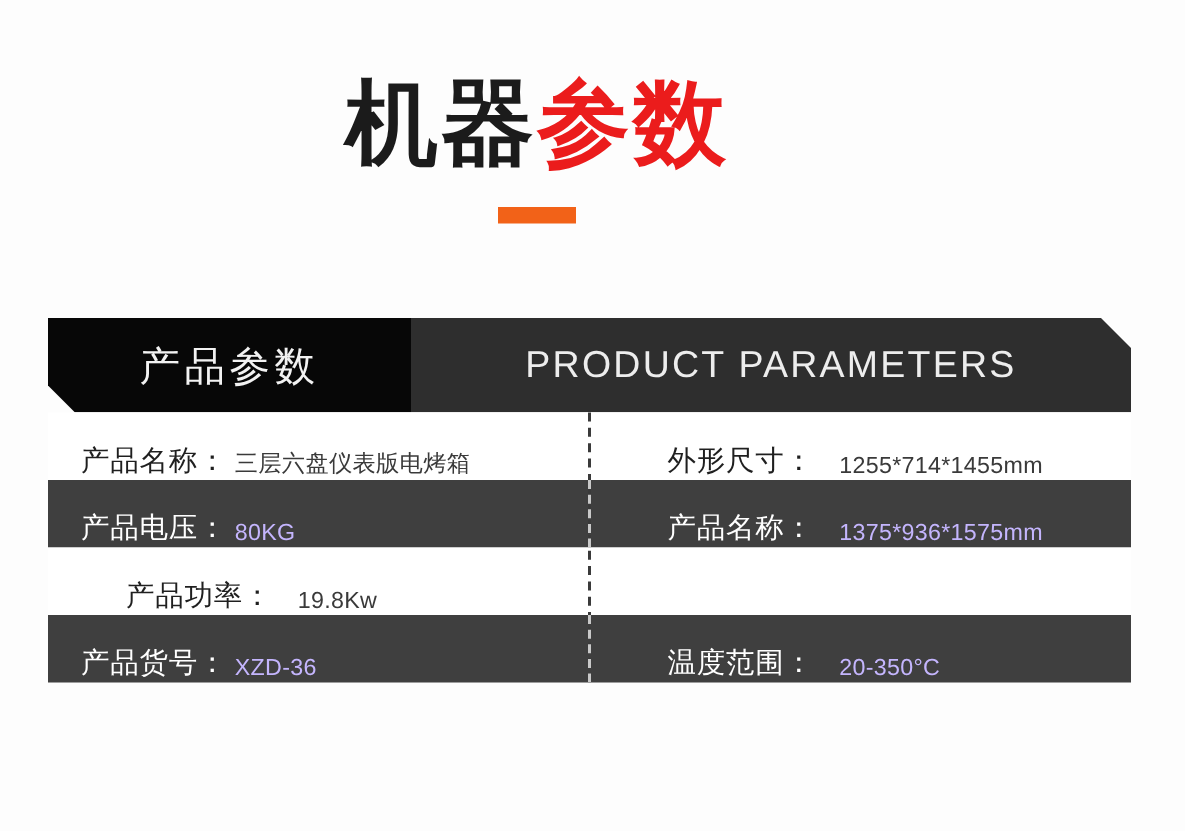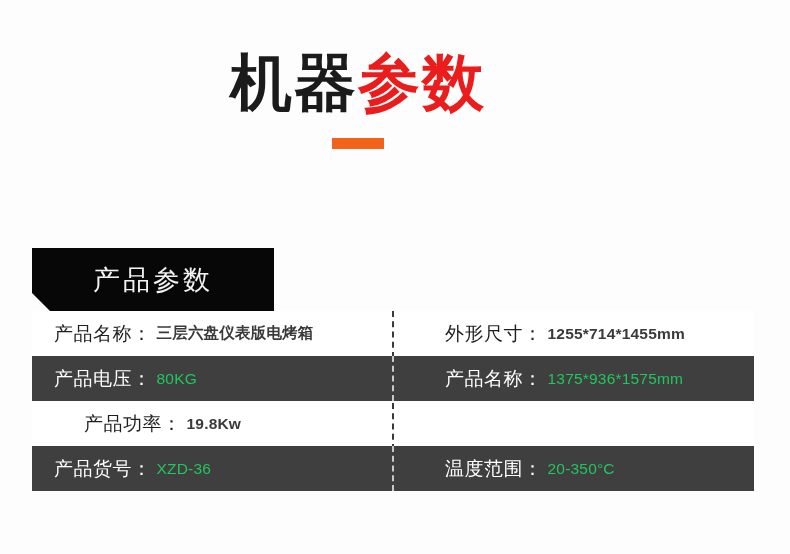--- a/index.html
+++ b/index.html
@@ -45,21 +45,20 @@
     position: absolute;
     left: 32px;
     top: 212px;
     width: 722px;
   }
   .section-header {
     position: relative;
     height: 63px;
     display: flex;
     align-items: stretch;
-    margin-top: 36px;
   }
   .header-cn {
     width: 242px;
     background: #070707;
     display: flex;
     align-items: center;
     justify-content: center;
     
     clip-path: polygon(0 0, 100% 0, 100% 100%, 18px 100%, 0 calc(100% - 18px));
   }
@@ -94,42 +93,42 @@
     display: flex;
     height: 45px;
     position: relative;
   }
   .spec-row.light { background: #ffffff; }
   .spec-row.dark  { background: #3f3f3f; }
 
   .spec-cell {
     width: 50%;
     display: flex;
-    align-items: center;
+    align-items: flex-end;
     box-sizing: border-box;
     padding-left: 22px;
     position: relative;
   }
-  .spec-cell.right { padding-left: 52px; }
+  .spec-cell.right { padding-left: 52px; gap: 12px; }
 
   .cell-label {
     font-size: 19px;
     white-space: nowrap;
     letter-spacing: 0.5px;
   }
   .cell-value {
     font-size: 15.5px;
     white-space: nowrap;
     margin-left: 5px;
     letter-spacing: 0.2px;
   }
   .spec-row.light .cell-label { color: #1f1f1f; }
-  .spec-row.light .cell-value { color: #3a3a3a; font-weight: bold; }
+  .spec-row.light .cell-value { color: #3a3a3a; }
   .spec-row.dark  .cell-label { color: #ffffff; }
-  .spec-row.dark  .cell-value { color: #22c55e; }
+  .spec-row.dark  .cell-value { color: #c4b5fd; }
 
   
   .table-divider {
     position: absolute;
     left: 360px;
     top: 0;
     bottom: 0;
     width: 0;
     border-left: 2px dashed #3a3a3a;
     pointer-events: none;
@@ -152,20 +151,23 @@
   </div>
   <div class="title-underline"></div>
 </div>
 
 <div class="param-section">
 
   <div class="section-header">
     <div class="header-cn">
       <span>产品参数</span>
     </div>
+    <div class="header-en">
+      <span>PRODUCT PARAMETERS</span>
+    </div>
   </div>
 
   <div class="spec-table">
 
     <div class="spec-row light">
       <div class="spec-cell left">
         <span class="cell-label">产品名称：</span>
         <span class="cell-value">三层六盘仪表版电烤箱</span>
       </div>
       <div class="spec-cell right">

